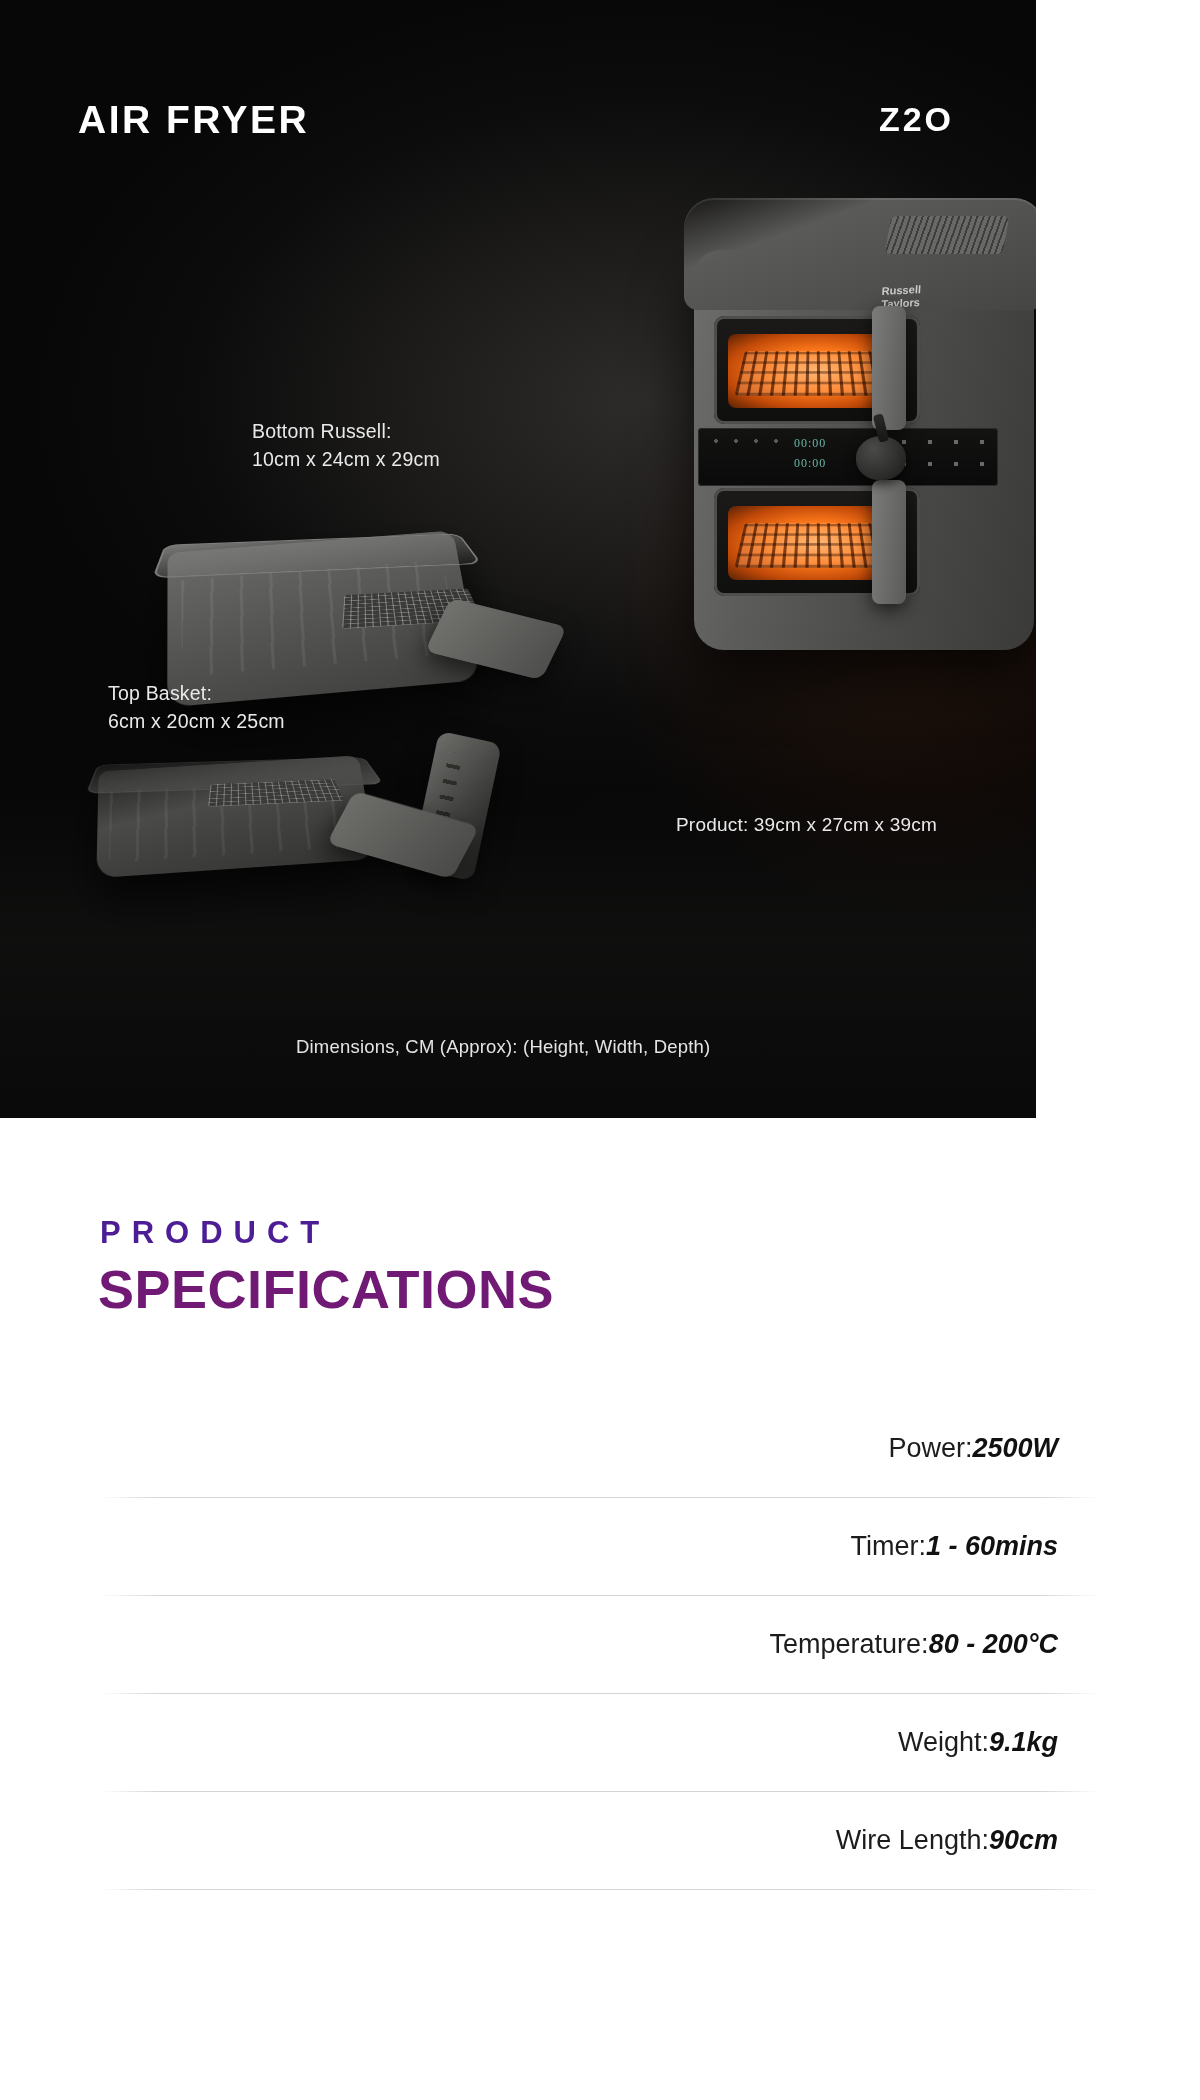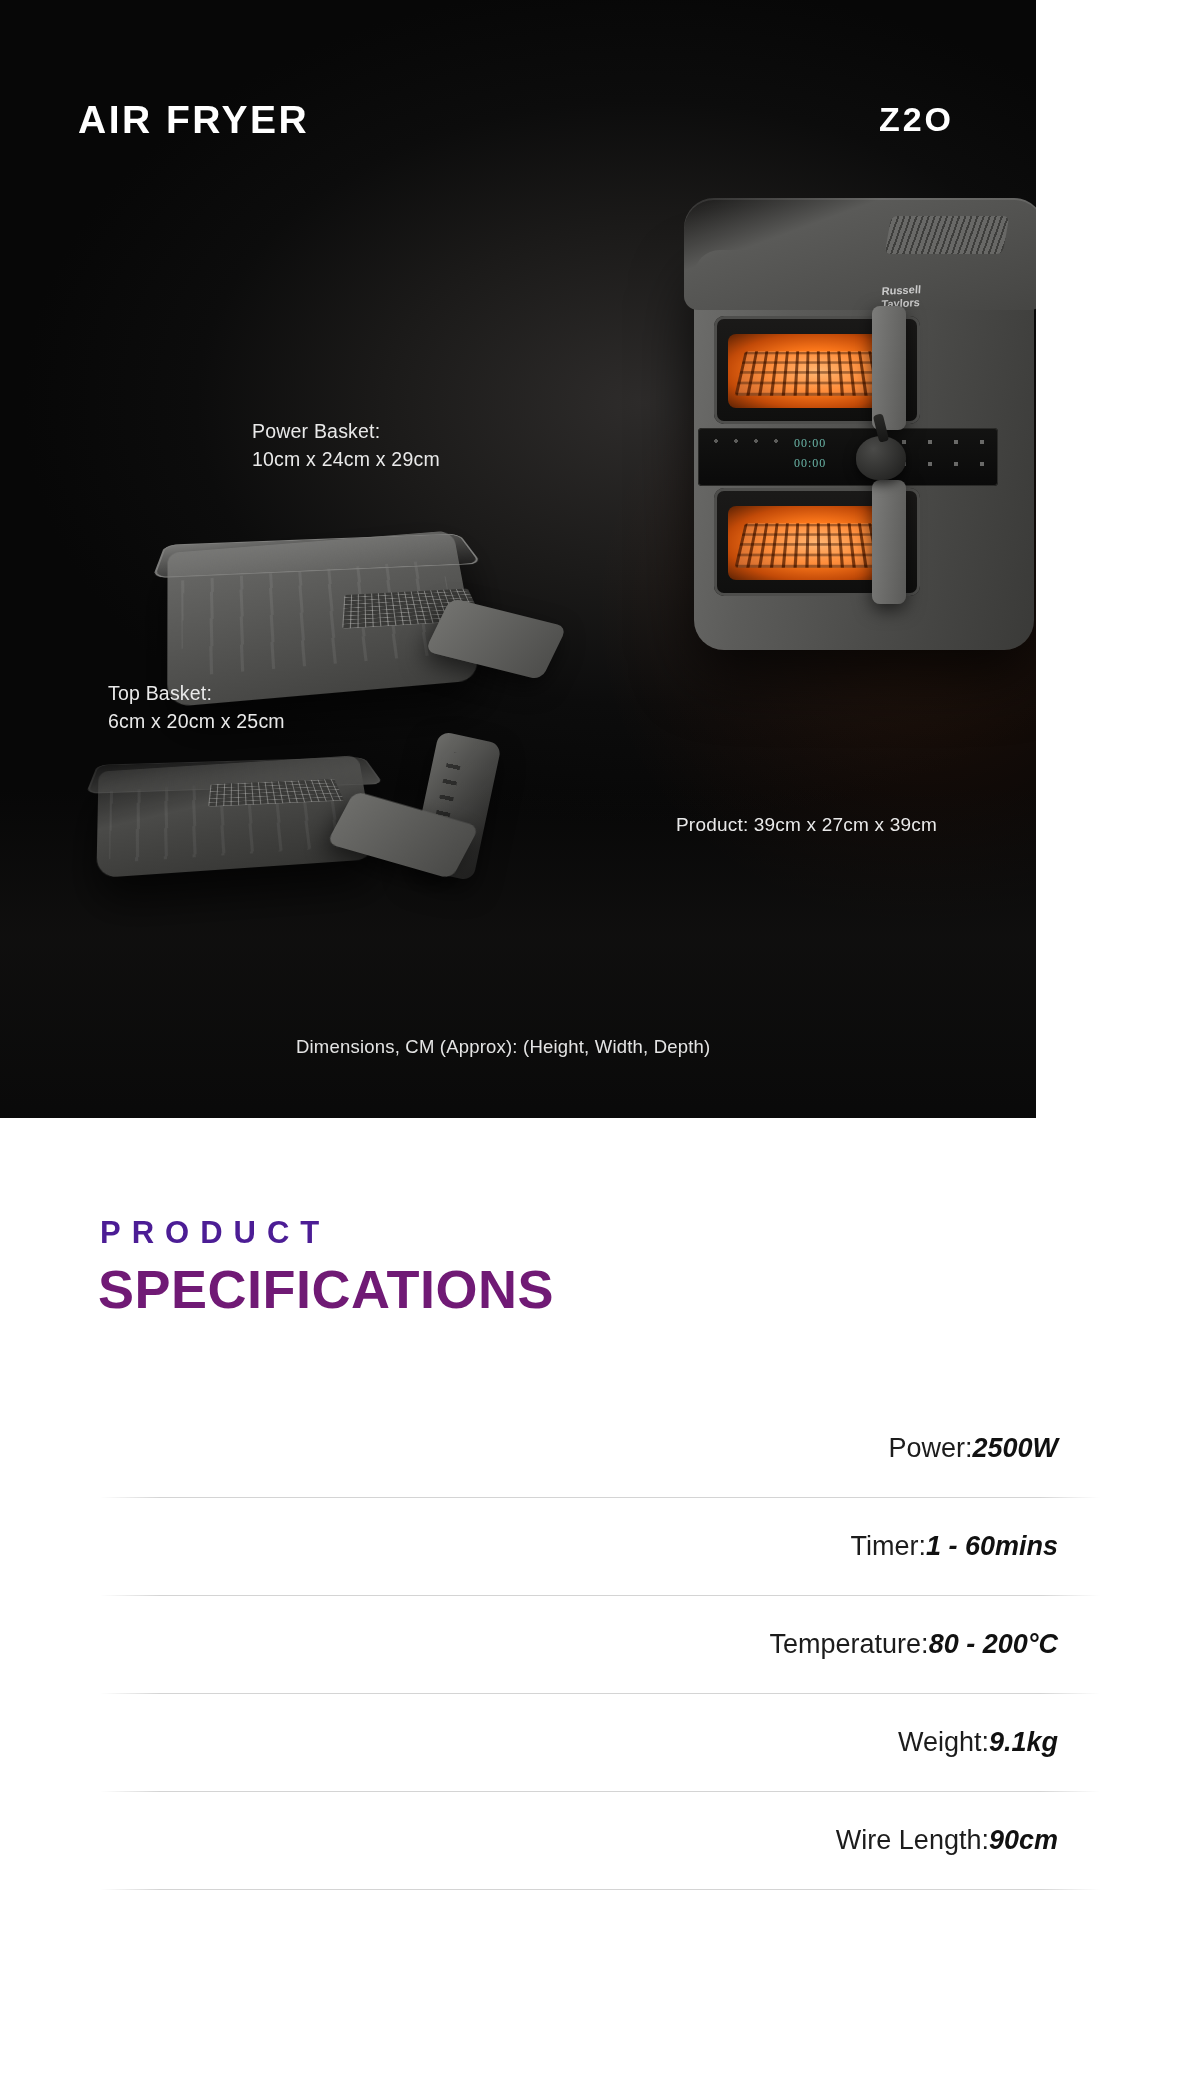--- a/index.html
+++ b/index.html
@@ -326,21 +326,21 @@
   <div class="bridge"></div>
 
   <div class="basket-bot">
     <div class="bb-body"></div>
     <div class="bb-ribs"></div>
     <div class="bb-rim"></div>
     <div class="bb-mesh"></div>
     <div class="bb-handle"></div>
   </div>
 
-  <div class="label lbl-bottom">Power Basket:
+  <div class="label lbl-bottom">Bottom Russell:
 10cm x 24cm x 29cm</div>
   <div class="label lbl-top">Top Basket:
 6cm x 20cm x 25cm</div>
   <div class="label lbl-product">Product: 39cm x 27cm x 39cm</div>
   <div class="label lbl-dims">Dimensions, CM (Approx):  (Height, Width, Depth)</div>
 </section>
 
 <section class="spec"></section>
 <div class="spec-kicker">PRODUCT</div>
 <div class="spec-title">SPECIFICATIONS</div>

